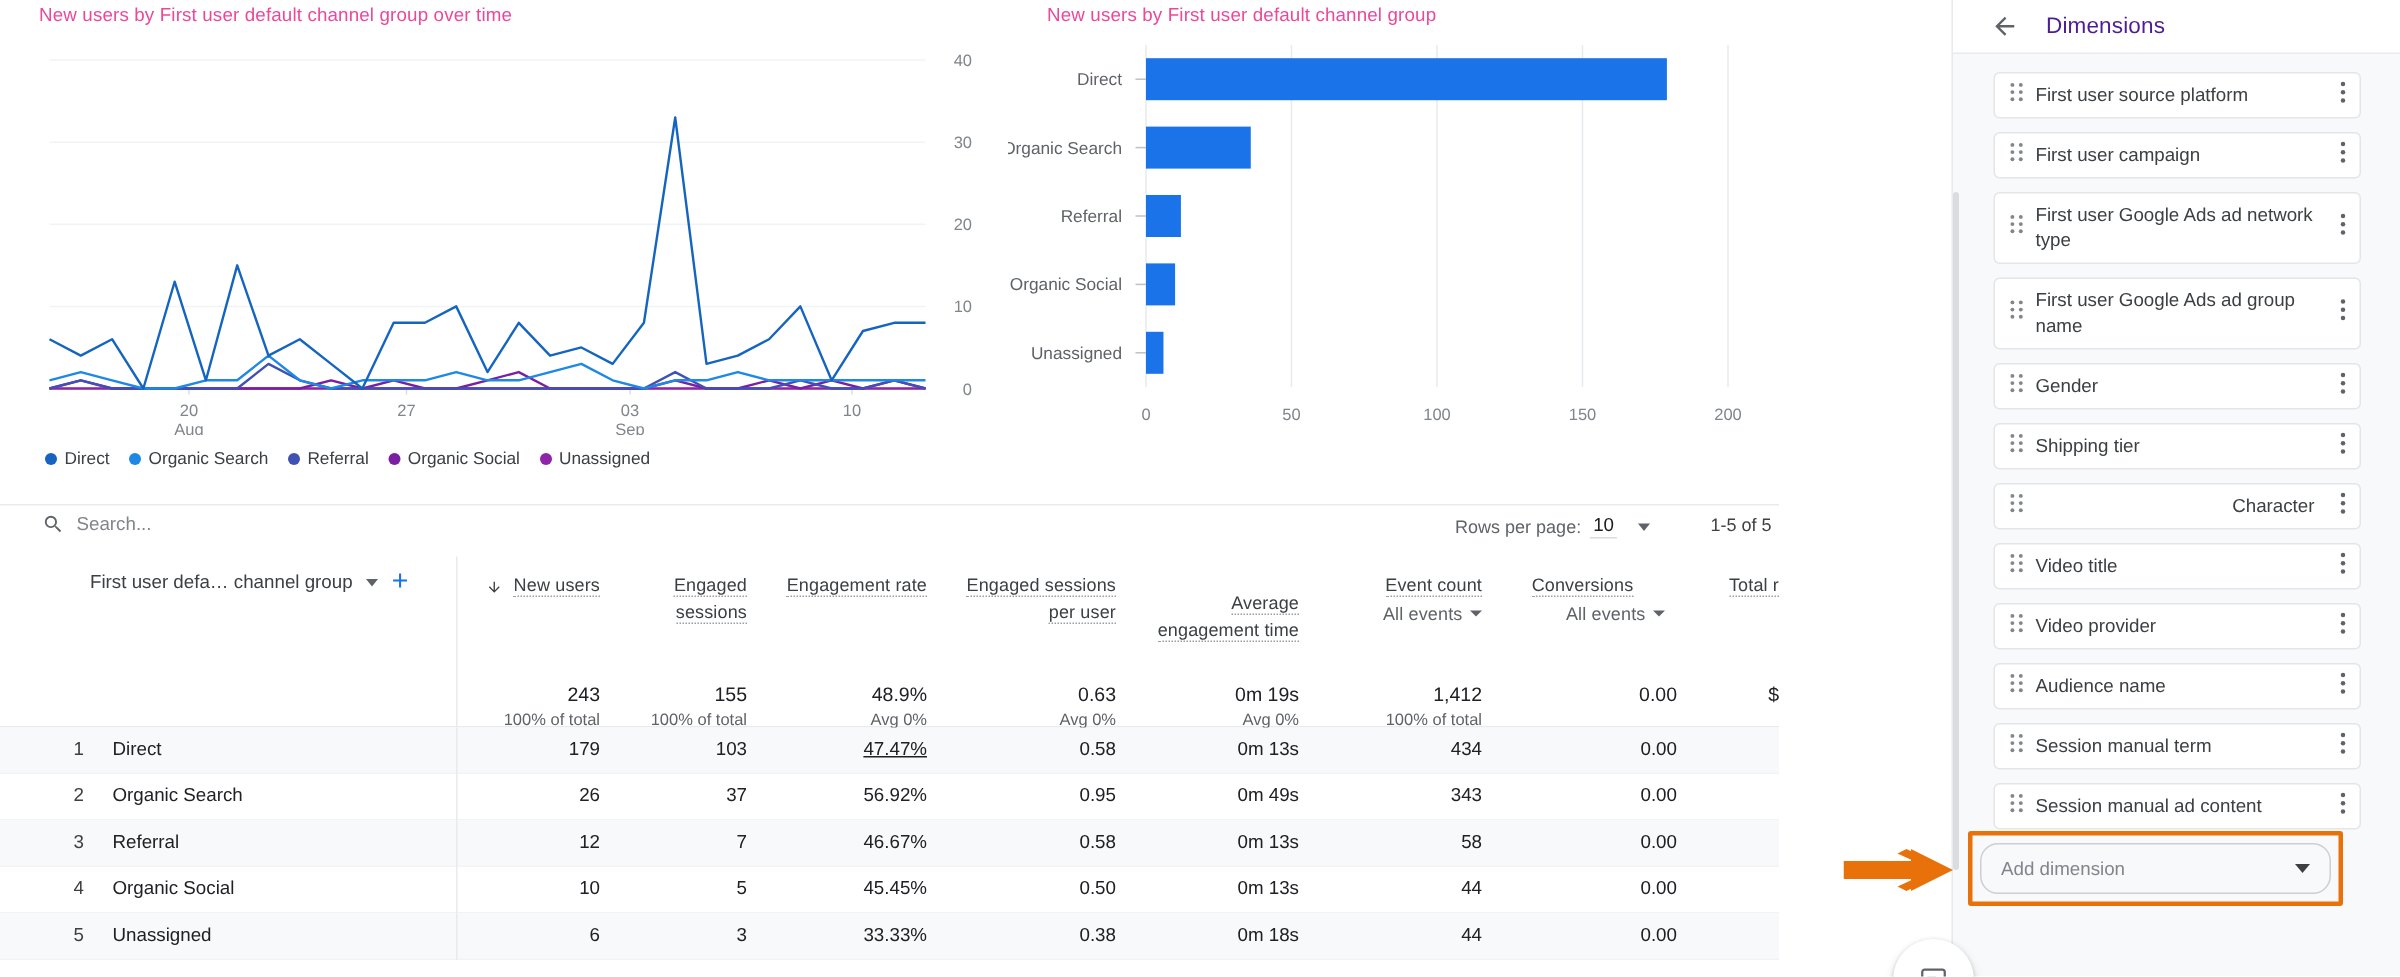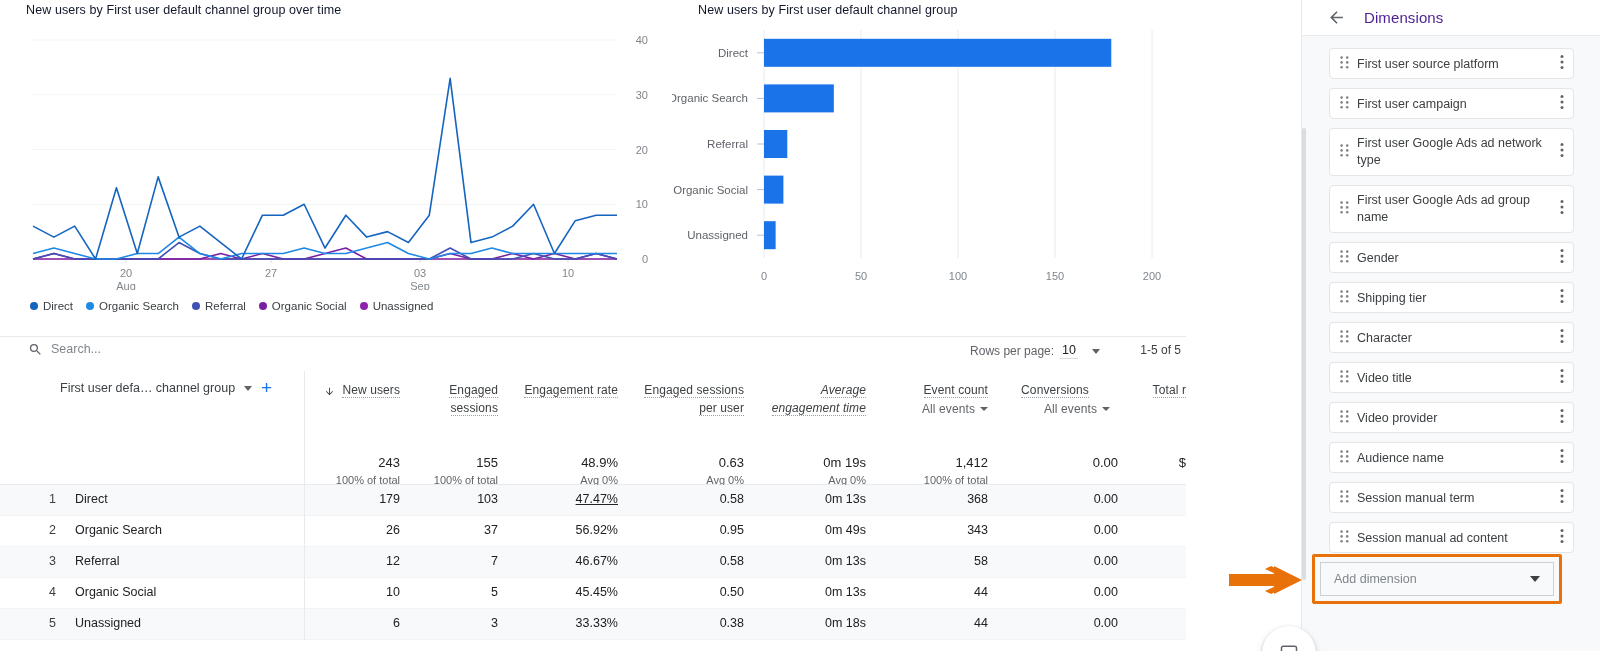--- a/index.html
+++ b/index.html
@@ -9,21 +9,21 @@
     background: #ffffff;
     overflow: hidden;
     color: #202124;
   }
   #root { position: relative; width: 1600px; height: 651px; }
 
   
   .main-area { position: absolute; left: 0; top: 0; width: 1186px; height: 651px; background: #fff; }
 
   .card-title {
-    position: absolute; font-size: 12.5px; color: #0f172a; letter-spacing: .1px;
+    position: absolute; font-size: 12.5px; color: #ec4899; letter-spacing: .1px;
     white-space: nowrap;
   }
 
   
   .linechart-wrap { position: absolute; left: 0; top: 0; width: 672px; height: 325px; }
   .barchart-wrap  { position: absolute; left: 672px; top: 0; width: 514px; height: 325px; }
 
   .chart-svg { position: absolute; left: 0; top: 0; }
 
   .legend {
@@ -119,21 +119,21 @@
   }
   .drag-dots { position: absolute; left: 10px; top: 50%; transform: translateY(-50%); }
   .dim-card-label {
     position: absolute; left: 27px; right: 30px; font-size: 12.5px; color: #3c4043;
     line-height: 17px;
   }
   .kebab { position: absolute; right: 9px; top: 50%; transform: translateY(-50%); }
 
   .add-dim-wrap {
     position: absolute; left: 1320px; top: 562px; width: 234px; height: 34px;
-    background: #f8f9fa; border: 1px solid #cdcfd2; border-radius: 0;
+    background: #f8f9fa; border: 1px solid #cdcfd2; border-radius: 12px;
     display: flex; align-items: center;
   }
   .add-dim-text { position: absolute; left: 13px; font-size: 12.5px; color: #80868b; }
   .add-dim-caret { position: absolute; right: 13px; width: 0; height: 0; border-left: 5px solid transparent; border-right: 5px solid transparent; border-top: 6px solid #3c4043; }
 
   .highlight-box {
     position: absolute; left: 1312px; top: 554px; width: 250px; height: 50px;
     border: 3px solid #e8710a; border-radius: 2px; pointer-events: none;
   }
   .orange-arrow { position: absolute; left: 1229px; top: 563px; }
@@ -285,21 +285,21 @@
         </div>
 
         <div class="col-head" style="right:568px; top:10px; width:94px;">
           <span class="u">Engagement rate</span>
         </div>
 
         <div class="col-head" style="right:442px; top:10px; width:100px;">
           <span class="u">Engaged sessions per user</span>
         </div>
 
-        <div class="col-head" style="right:320px; top:10px; width:100px;font-style:italic;">
+        <div class="col-head" style="right:320px; top:22px; width:100px;">
           <span class="u">Average engagement time</span>
         </div>
 
         <div class="col-head" style="right:198px; top:10px; width:110px;">
           <span class="u">Event count</span>
           <div class="col-sub">
             <span>All events</span>
             <span class="mini-caret"></span>
           </div>
         </div>
@@ -344,21 +344,21 @@
       <div id="tbody">
           <div class="trow odd">
             <div class="vrule" style="left: 304px; height: 31px;"></div>
             <div class="cell-idx">1</div>
             <div class="cell-dim">Direct</div>
             <div class="cell-num" style="right: 786px; width: 110px;">179</div>
             <div class="cell-num" style="right: 688px; width: 92px;">103</div>
             <div class="cell-num" style="right: 568px; width: 94px; text-decoration: underline;">47.47%</div>
             <div class="cell-num" style="right: 442px; width: 100px;">0.58</div>
             <div class="cell-num" style="right: 320px; width: 100px;">0m 13s</div>
-            <div class="cell-num" style="right: 198px; width: 110px;">368</div>
+            <div class="cell-num" style="right: 198px; width: 110px;">434</div>
             <div class="cell-num" style="right: 68px; width: 110px;">0.00</div>
           </div>
           <div class="trow even">
             <div class="vrule" style="left: 304px; height: 31px;"></div>
             <div class="cell-idx">2</div>
             <div class="cell-dim">Organic Search</div>
             <div class="cell-num" style="right: 786px; width: 110px;">26</div>
             <div class="cell-num" style="right: 688px; width: 92px;">37</div>
             <div class="cell-num" style="right: 568px; width: 94px;">56.92%</div>
             <div class="cell-num" style="right: 442px; width: 100px;">0.95</div>
@@ -543,21 +543,21 @@
           <span class="drag-dots"><svg width="9" height="13" viewBox="0 0 9 13">
               <g fill="#80868b">
 <circle cx="1.6" cy="1.6" r="1.3"></circle>
                 <circle cx="7.2" cy="1.6" r="1.3"></circle>
 <circle cx="1.6" cy="6.4" r="1.3"></circle>
                 <circle cx="7.2" cy="6.4" r="1.3"></circle>
 <circle cx="1.6" cy="11.2" r="1.3"></circle>
                 <circle cx="7.2" cy="11.2" r="1.3"></circle>
               </g>
             </svg></span>
-          <span class="dim-card-label" style="top: 50%; transform: translateY(-50%);">Character</span>
+          <span class="dim-card-label" style="top: 50%; transform: translateY(-50%); text-align: right;">Character</span>
           <span class="kebab"><svg width="4" height="15" viewBox="0 0 4 15">
               <g fill="#5f6368">
 <circle cx="2" cy="2" r="1.5"></circle>
                 <circle cx="2" cy="7.5" r="1.5"></circle>
                 <circle cx="2" cy="13" r="1.5"></circle>
               </g>
             </svg></span>
         </div>
         <div class="dim-card" style="top: 366px; height: 31px;">
           <span class="drag-dots"><svg width="9" height="13" viewBox="0 0 9 13">

